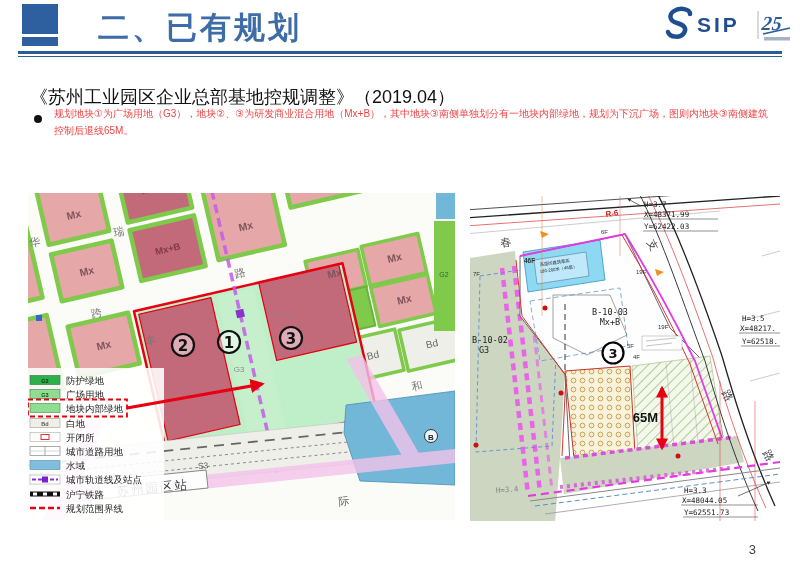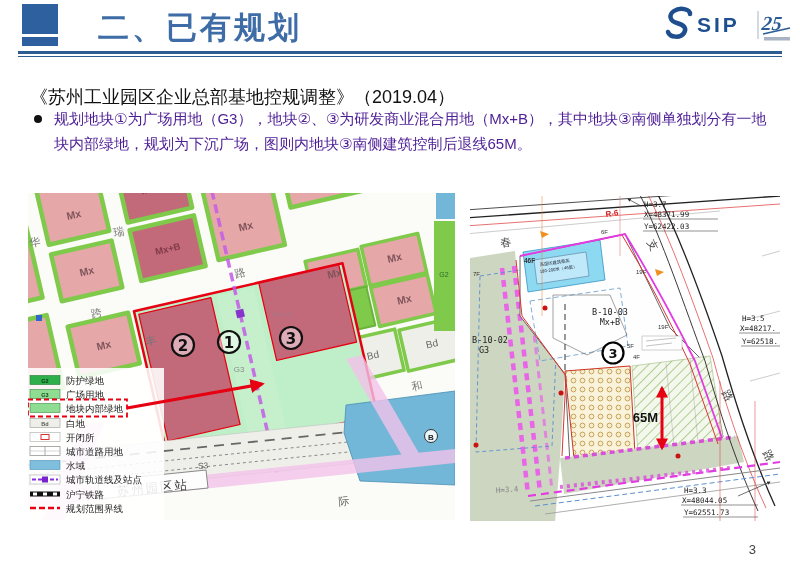--- a/index.html
+++ b/index.html
@@ -10,21 +10,21 @@
   .hdr-block2{position:absolute;left:22px;top:37px;width:36px;height:9px;background:#2E5F9E;}
   .page-title{position:absolute;left:92px;top:1px;margin:6px;font-size:31px;font-weight:bold;
               color:#3E6CA6;letter-spacing:3px;}
   .hdr-rule1{position:absolute;left:18px;right:18px;top:51px;height:3px;background:#2B5C94;}
   .hdr-rule2{position:absolute;left:18px;right:18px;top:56px;height:1px;background:#2B5C94;}
   .logo{position:absolute;right:4px;top:5px;}
   
   .doc-title{position:absolute;left:30px;top:61px;font-size:18px;font-weight:normal;color:#111;margin-top:24px;}
   .bullet{position:absolute;left:30px;top:106px;width:742px;display:flex;}
   .bullet-dot{flex:0 0 8px;width:8px;height:8px;border-radius:50%;background:#111;margin:9px 12px 0 4px;}
-  .bullet p{margin:0;font-size:15px;line-height:1.68;color:#4c1d95;}
+  .bullet p{margin:0;font-size:10px;line-height:1.68;color:#ef4444;}
   .page-num{position:absolute;right:44px;bottom:8px;font-size:13px;color:#444;}
   .map{position:absolute;}
   
   .mxlab{font:bold 10.5px "Liberation Sans",sans-serif;fill:#80555C;text-anchor:middle;}
   .mxblab{font:bold 9.5px "Liberation Sans",sans-serif;fill:#823A48;text-anchor:middle;}
   .bdlab{font:10px "Liberation Sans",sans-serif;fill:#666;text-anchor:middle;}
   .stlab{font:11px "Liberation Sans",sans-serif;fill:#777;text-anchor:middle;}
   .circnum{font:bold 15px "DejaVu Sans",sans-serif;fill:#111;text-anchor:middle;}
   .leglab{font:9.5px "Liberation Sans",sans-serif;fill:#222;}
   .legcode{font:bold 5.5px "Liberation Sans",sans-serif;text-anchor:middle;}

